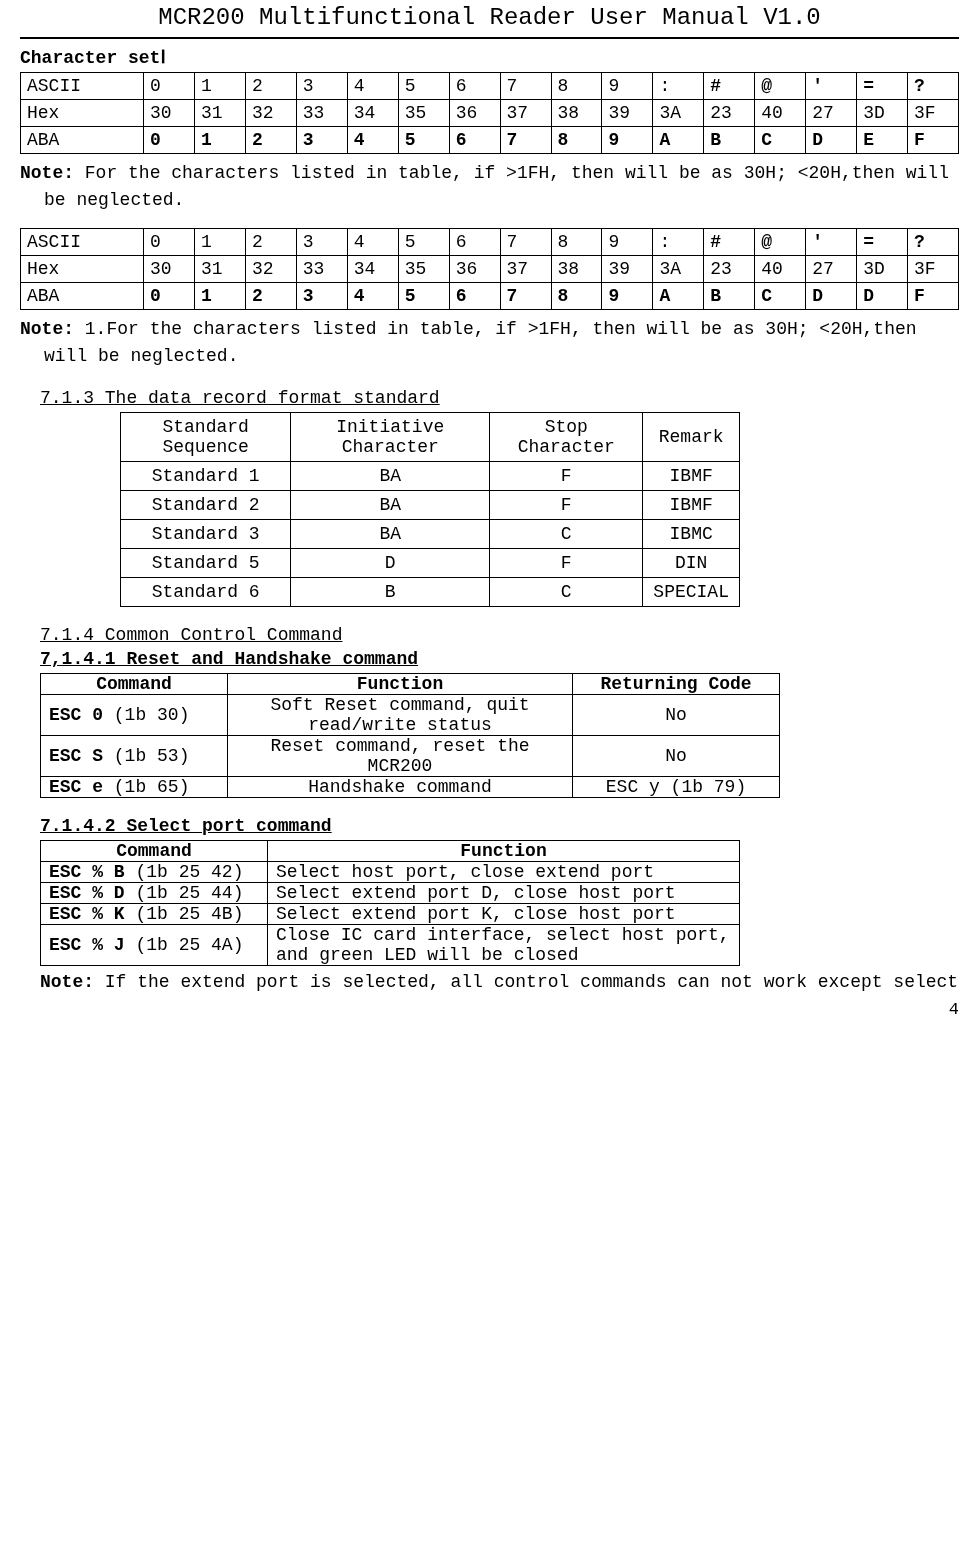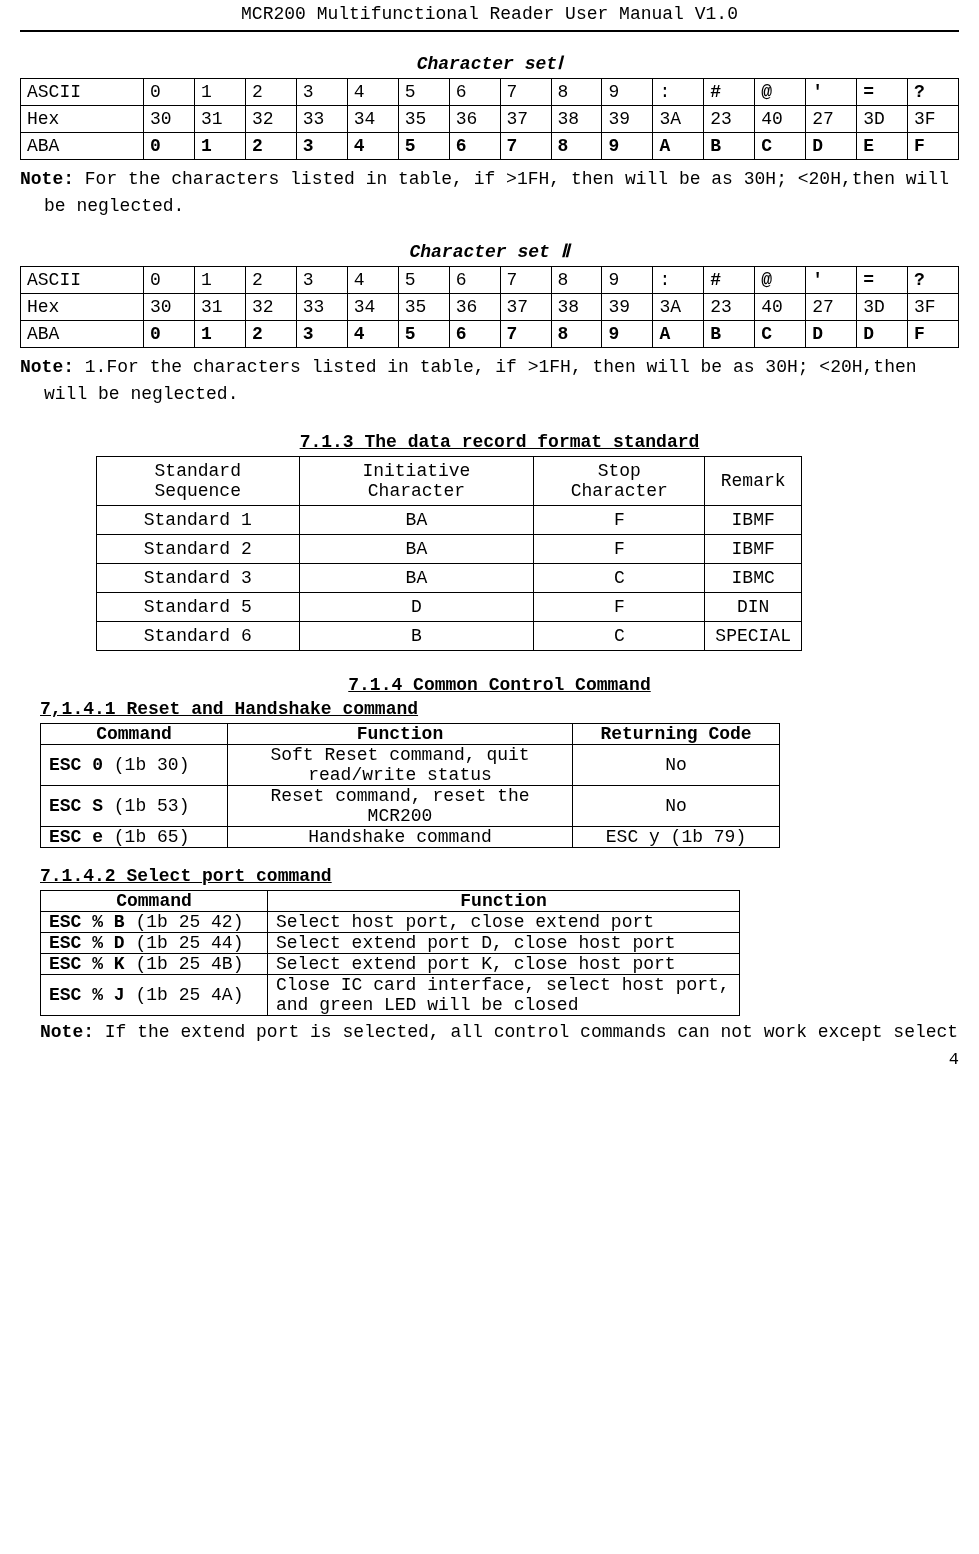--- a/index.html
+++ b/index.html
@@ -11,38 +11,38 @@
     color: #000;
   }
   .page {
     width: 979px;
     margin: 0 auto;
     padding: 0 20px 20px 20px;
     box-sizing: border-box;
   }
   .header-title {
     text-align: center;
-    font-size: 18px;
+    font-size: 24px;
     padding: 4px 0 6px 0;
   }
   .hr-top { border-top: 2px solid #000; margin: 0 0 2px 0; }
-  .sect-h { font-weight: bold; text-align: center; margin: 20px 0 4px 0; font-style: italic; }
+  .sect-h { font-weight: bold; text-align: left; margin: 7px 0 4px 0; }
   .note { margin: 6px 0 14px 24px; line-height: 1.5; }
   .note .note-label { font-weight: bold; margin-left:-24px; }
   table { border-collapse: collapse; width: 100%; }
   table.charset { width: 100%; }
   table.charset td { border: 1px solid #000; padding: 3px 6px; font-family: "SimSun","Courier New",monospace; }
   table.charset .rowlabel { width: 110px; }
-  table.standard { width: 706px; margin-left: 76px; }
+  table.standard { width: 620px; margin-left: 100px; }
   table.standard td, table.standard th { border:1px solid #000; padding:4px 10px; text-align:center; font-family:"SimSun","Courier New",monospace; font-weight:normal; }
   table.mixed td, table.mixed th { border: 1px solid #000; padding: 0 8px; font-family:"SimSun","Courier New",monospace; }
   table.mixed { width: 740px; }
   table.mixed th { font-weight: bold; text-align: center; }
   table.port { width: 700px; }
-  .heading { font-weight: bold; margin: 24px 0 4px 20px; text-align:center; }
+  .heading { font-weight: normal; margin: 18px 0 4px 20px; text-align:left; }
   .subheading { font-weight: bold; margin: 4px 0 4px 20px; text-align:left; }
   .page-number { text-align: right; margin-top: 8px; font-size: 17px; }
   .underline { text-decoration: underline; }
   .bold { font-weight: bold; }
   .tc { text-align: center; }
   .tl { text-align: left; }
   td.cmdcell { white-space: nowrap; }
 </style>
 </head>
 <body>
@@ -110,21 +110,20 @@
           <td class="bold">D</td>
           <td class="bold">E</td>
           <td class="bold">F</td>
     </tr>
   </tbody>
     </table>
   <div class="note">
     <span class="note-label bold">Note:</span><span> For the characters listed in table, if &gt;1FH, then will be as 30H; &lt;20H,then will be neglected.</span>
   </div>
 
-  <div class="sect-h">Character set Ⅱ</div>
   <table class="charset">
     <tbody>
         <tr>
       <td class="rowlabel">ASCII</td>
       <td>0</td>
           <td>1</td>
           <td>2</td>
           <td>3</td>
           <td>4</td>
           <td>5</td>

